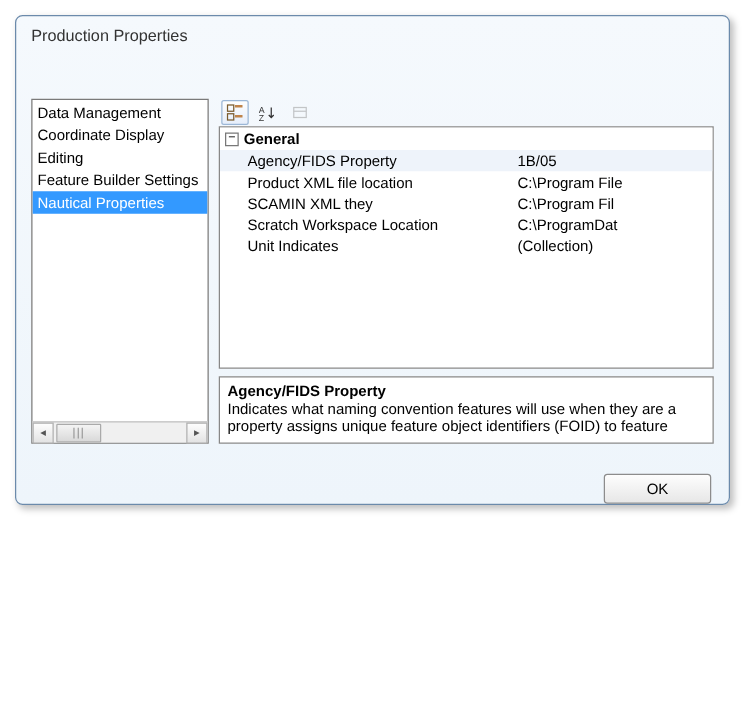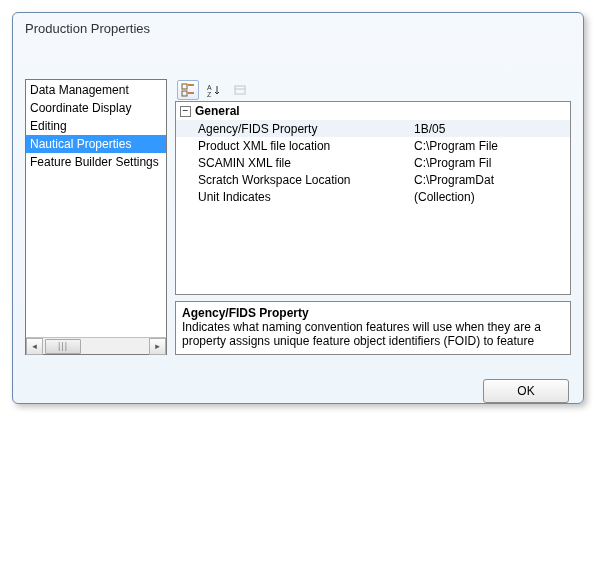--- a/index.html
+++ b/index.html
@@ -194,22 +194,22 @@
 <div class="dialog">
   <div class="titlebar">Production Properties</div>
 
   <div class="content">
 
     <div class="nav">
       <div class="nav-list">
         <div class="nav-item">Data Management</div>
         <div class="nav-item">Coordinate Display</div>
         <div class="nav-item">Editing</div>
+        <div class="nav-item">Feature Builder Settings</div>
         <div class="nav-item selected">Nautical Properties</div>
-        <div class="nav-item">Feature Builder Settings</div>
       </div>
       <div class="nav-scrollbar">
         <div class="sb-btn">◂</div>
         <div class="sb-thumb">|||</div>
         <div class="sb-track"></div>
         <div class="sb-btn">▸</div>
       </div>
     </div>
 
     <div class="rightcol">
@@ -244,21 +244,21 @@
         </div>
         <div class="pg-row sel">
           <div class="pg-name">Agency/FIDS Property</div>
           <div class="pg-val">1B/05</div>
         </div>
         <div class="pg-row">
           <div class="pg-name">Product XML file location</div>
           <div class="pg-val">C:\Program File</div>
         </div>
         <div class="pg-row">
-          <div class="pg-name">SCAMIN XML file</div>
+          <div class="pg-name">SCAMIN XML they</div>
           <div class="pg-val">C:\Program Fil</div>
         </div>
         <div class="pg-row">
           <div class="pg-name">Scratch Workspace Location</div>
           <div class="pg-val">C:\ProgramDat</div>
         </div>
         <div class="pg-row">
           <div class="pg-name">Unit Indicates</div>
           <div class="pg-val">(Collection)</div>
         </div>

